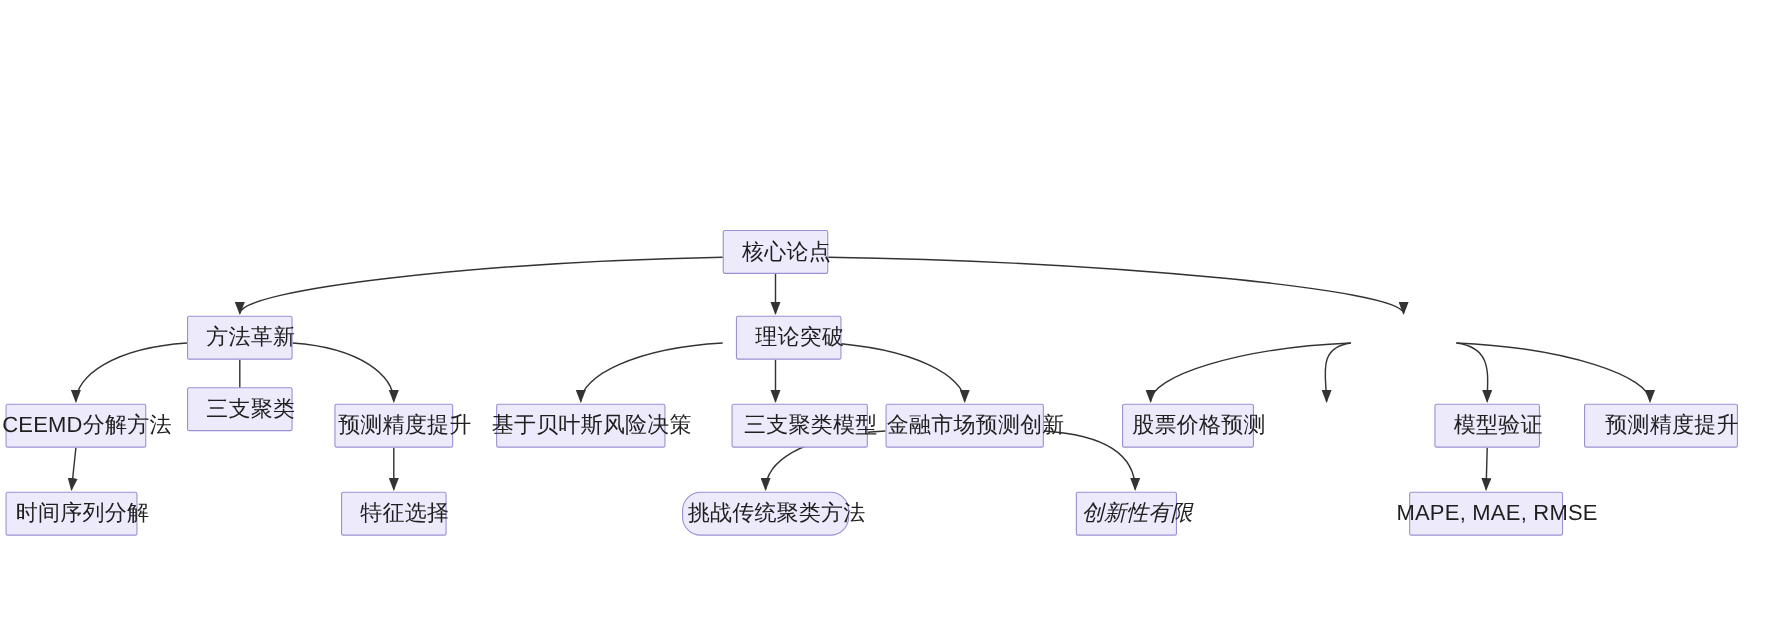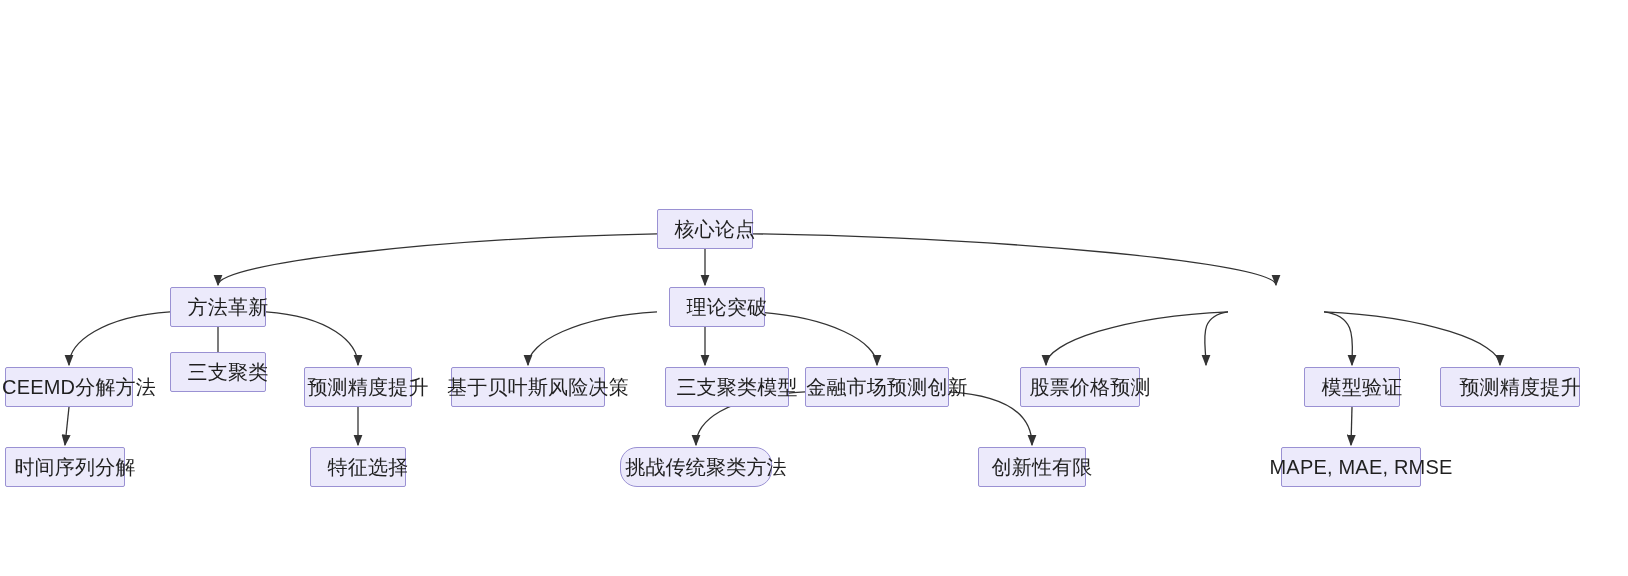--- a/index.html
+++ b/index.html
@@ -132,21 +132,21 @@
       </div>
       <div class="node" style="left: 5px; top: 447px; width: 120px; height: 40px;">
         <span class="node-label">时间序列分解</span>
       </div>
       <div class="node" style="left: 310px; top: 447px; width: 96px; height: 40px;">
         <span class="node-label">特征选择</span>
       </div>
       <div class="node" style="left: 620px; top: 447px; width: 152px; height: 40px; border-radius: 17px;">
         <span class="node-label">挑战传统聚类方法</span>
       </div>
-      <div class="node" style="left: 978px; top: 447px; width: 108px; height: 40px;">
+      <div class="node" style="left: 978px; top: 447px; width: 92px; height: 40px; font-style: italic;">
         <span class="node-label">创新性有限</span>
       </div>
       <div class="node" style="left: 1281px; top: 447px; width: 140px; height: 40px;">
         <span class="node-label">MAPE, MAE, RMSE</span>
       </div>
     </div>
 
 </div>
 
 </body></html>

